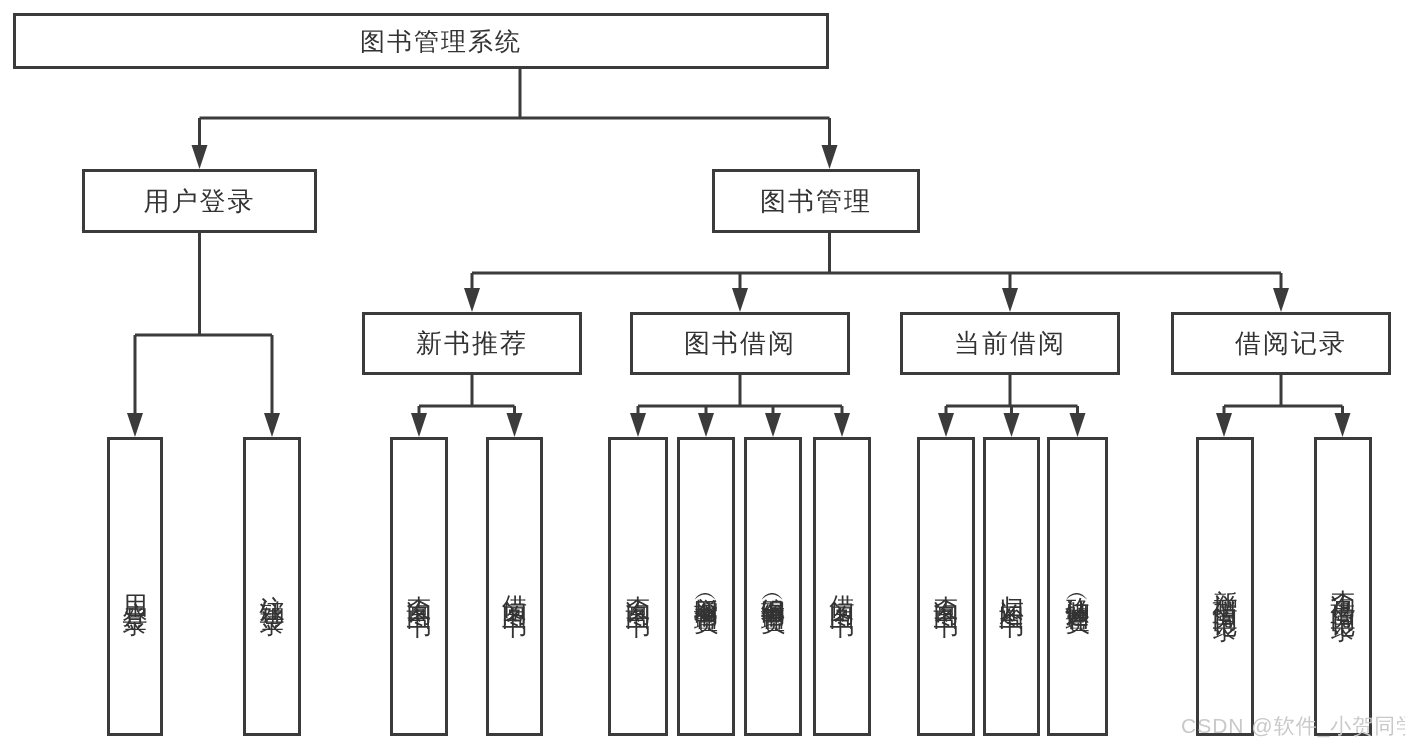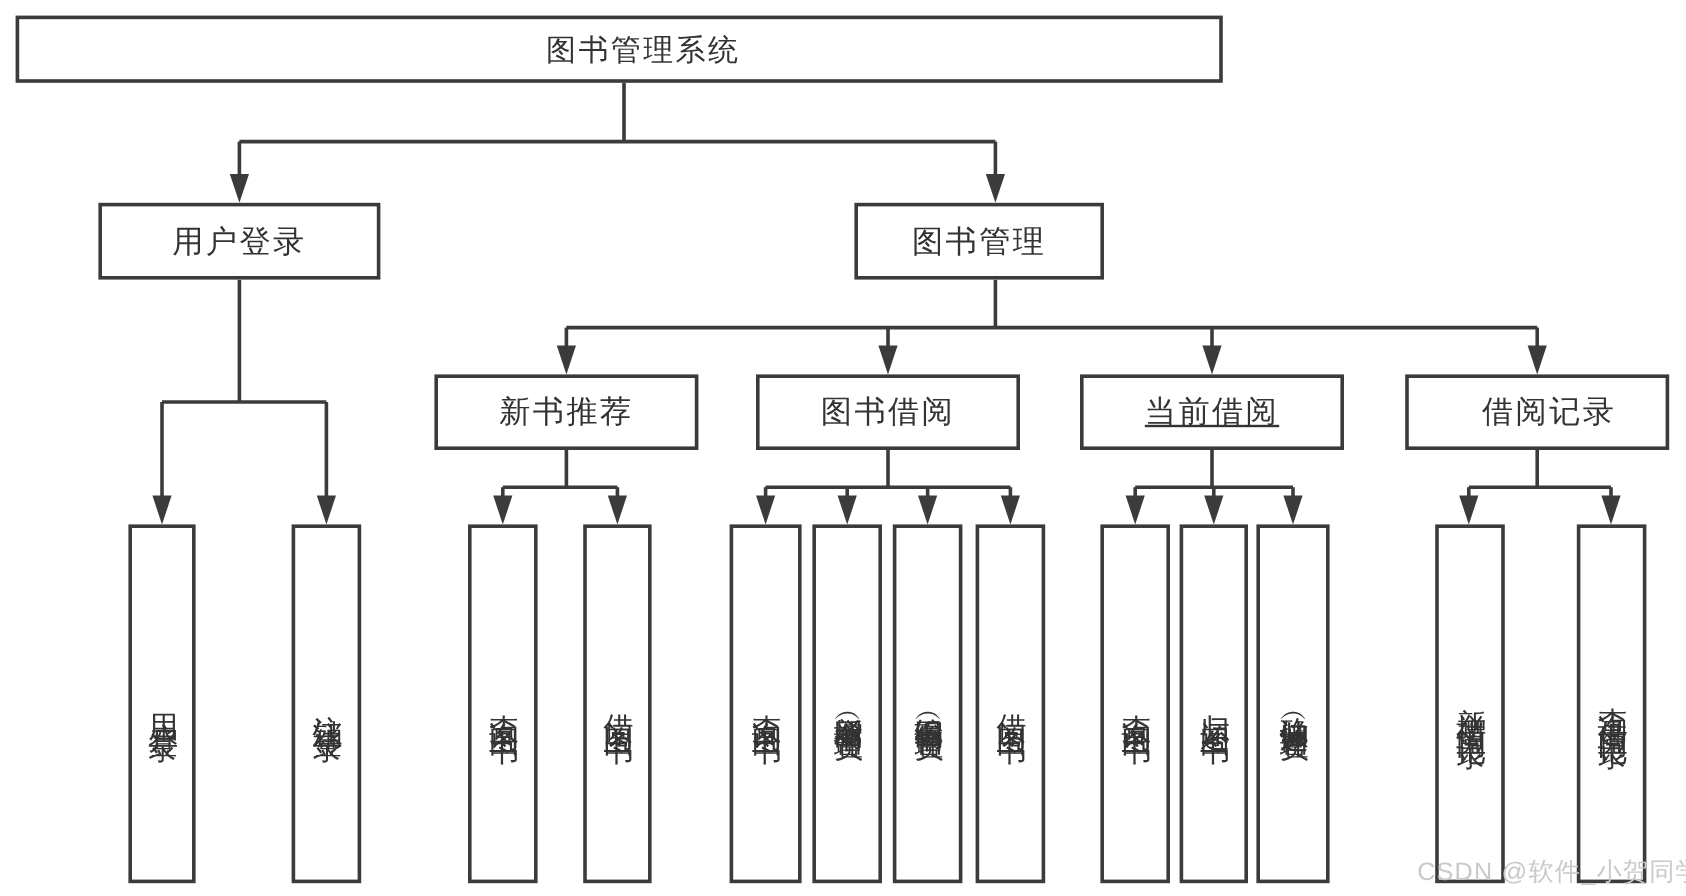--- a/index.html
+++ b/index.html
@@ -115,38 +115,38 @@
       <polygon points="765,413 781,413 773,437"></polygon>
       <polygon points="834,413 850,413 842,437"></polygon>
       <polygon points="938,413 954,413 946,437"></polygon>
       <polygon points="1003.5,413 1019.5,413 1011.5,437"></polygon>
       <polygon points="1069.5,413 1085.5,413 1077.5,437"></polygon>
       <polygon points="1216,413 1232,413 1224,437"></polygon>
       <polygon points="1334.5,413 1350.5,413 1342.5,437"></polygon>
     </g>
   </svg>
 
-  <div class="node hnode root-node" style="left:13px; top:13px; width:1006px; height:56px;padding-left:40px;">
+  <div class="node hnode root-node" style="left:13px; top:13px; width:816px; height:56px;padding-left:40px;">
     <span>图书管理系统</span>
   </div>
 
   <div class="node hnode" style="left:82px; top:169px; width:235px; height:64px;">
     <span>用户登录</span>
   </div>
   <div class="node hnode" style="left:712px; top:169px; width:208px; height:64px;">
     <span>图书管理</span>
   </div>
 
   <div class="node hnode" style="left:362px; top:312px; width:220px; height:63px;">
     <span>新书推荐</span>
   </div>
   <div class="node hnode" style="left:630px; top:312px; width:220px; height:63px;">
     <span>图书借阅</span>
   </div>
-  <div class="node hnode" style="left:900px; top:312px; width:220px; height:63px;text-decoration:underline;">
+  <div class="node hnode" style="left:900px; top:312px; width:220px; height:63px;">
     <span>当前借阅</span>
   </div>
   <div class="node hnode" style="left:1171px; top:312px; width:220px; height:63px;padding-left:20px;">
     <span>借阅记录</span>
   </div>
 
   <div class="node vnode" style="left:107px; top:437px; width:56px; height:299px;">
     <span class="vtext">用户登录</span>
   </div>
   <div class="node vnode" style="left:243px; top:437px; width:58px; height:299px;">

